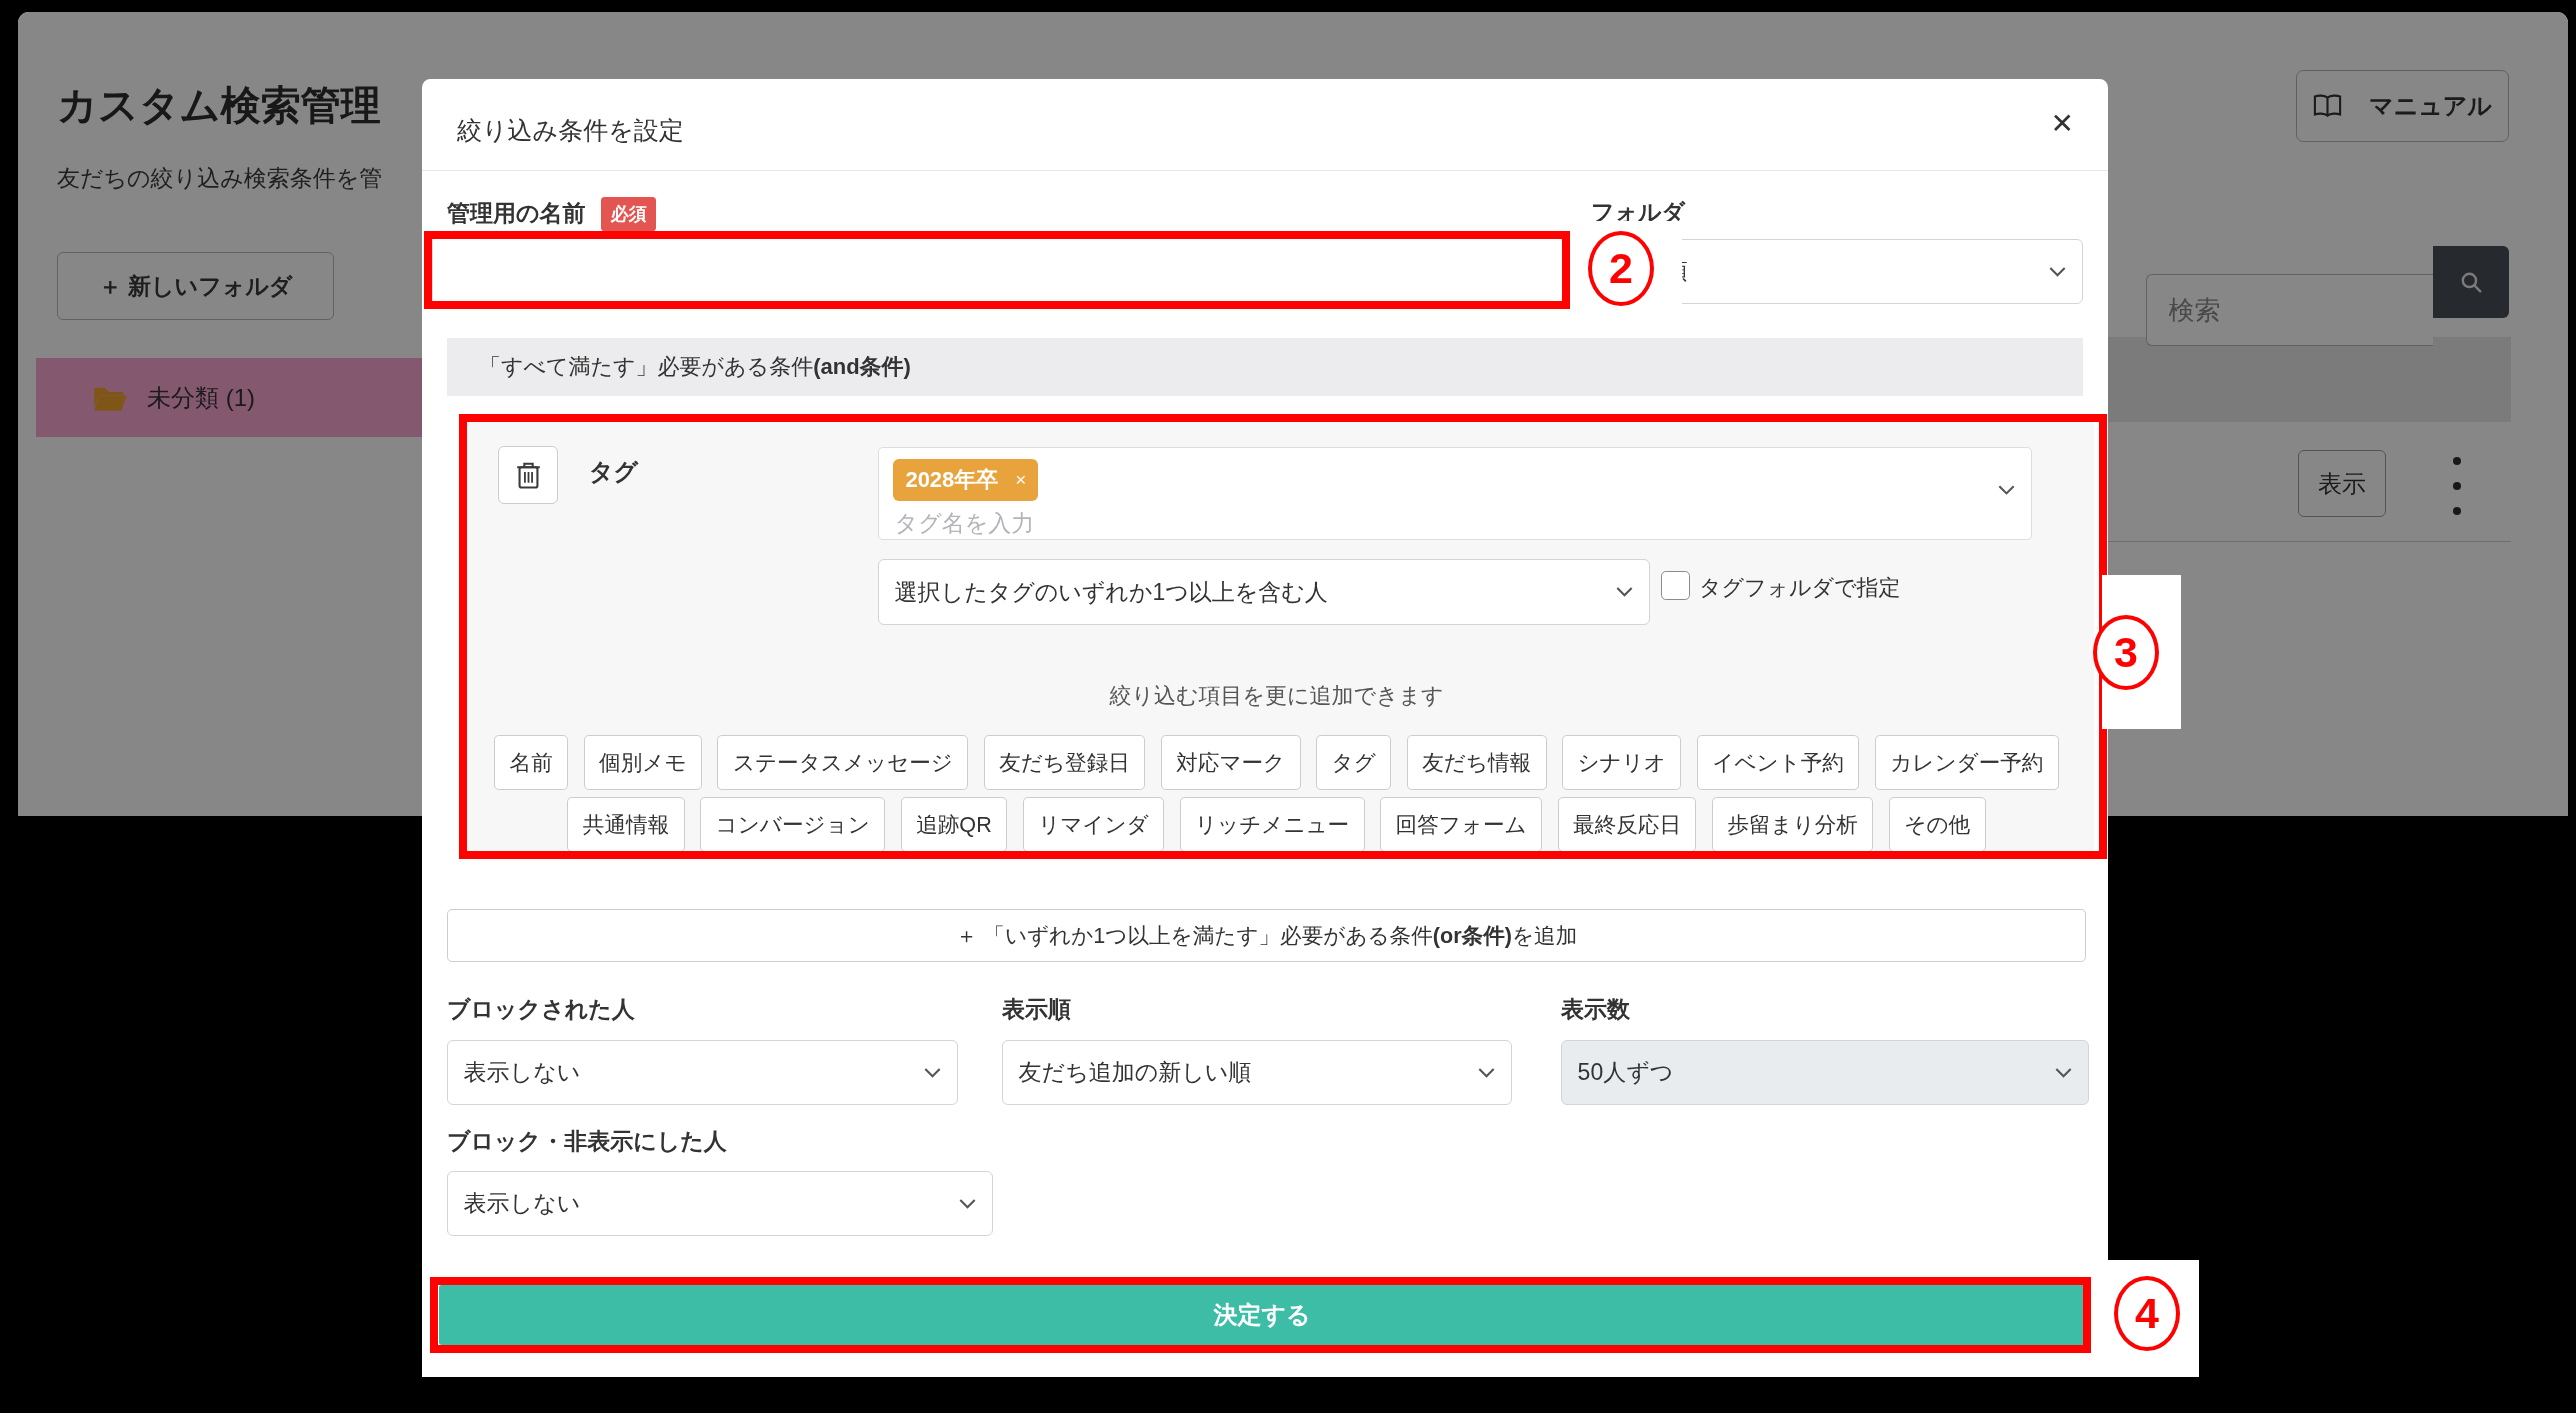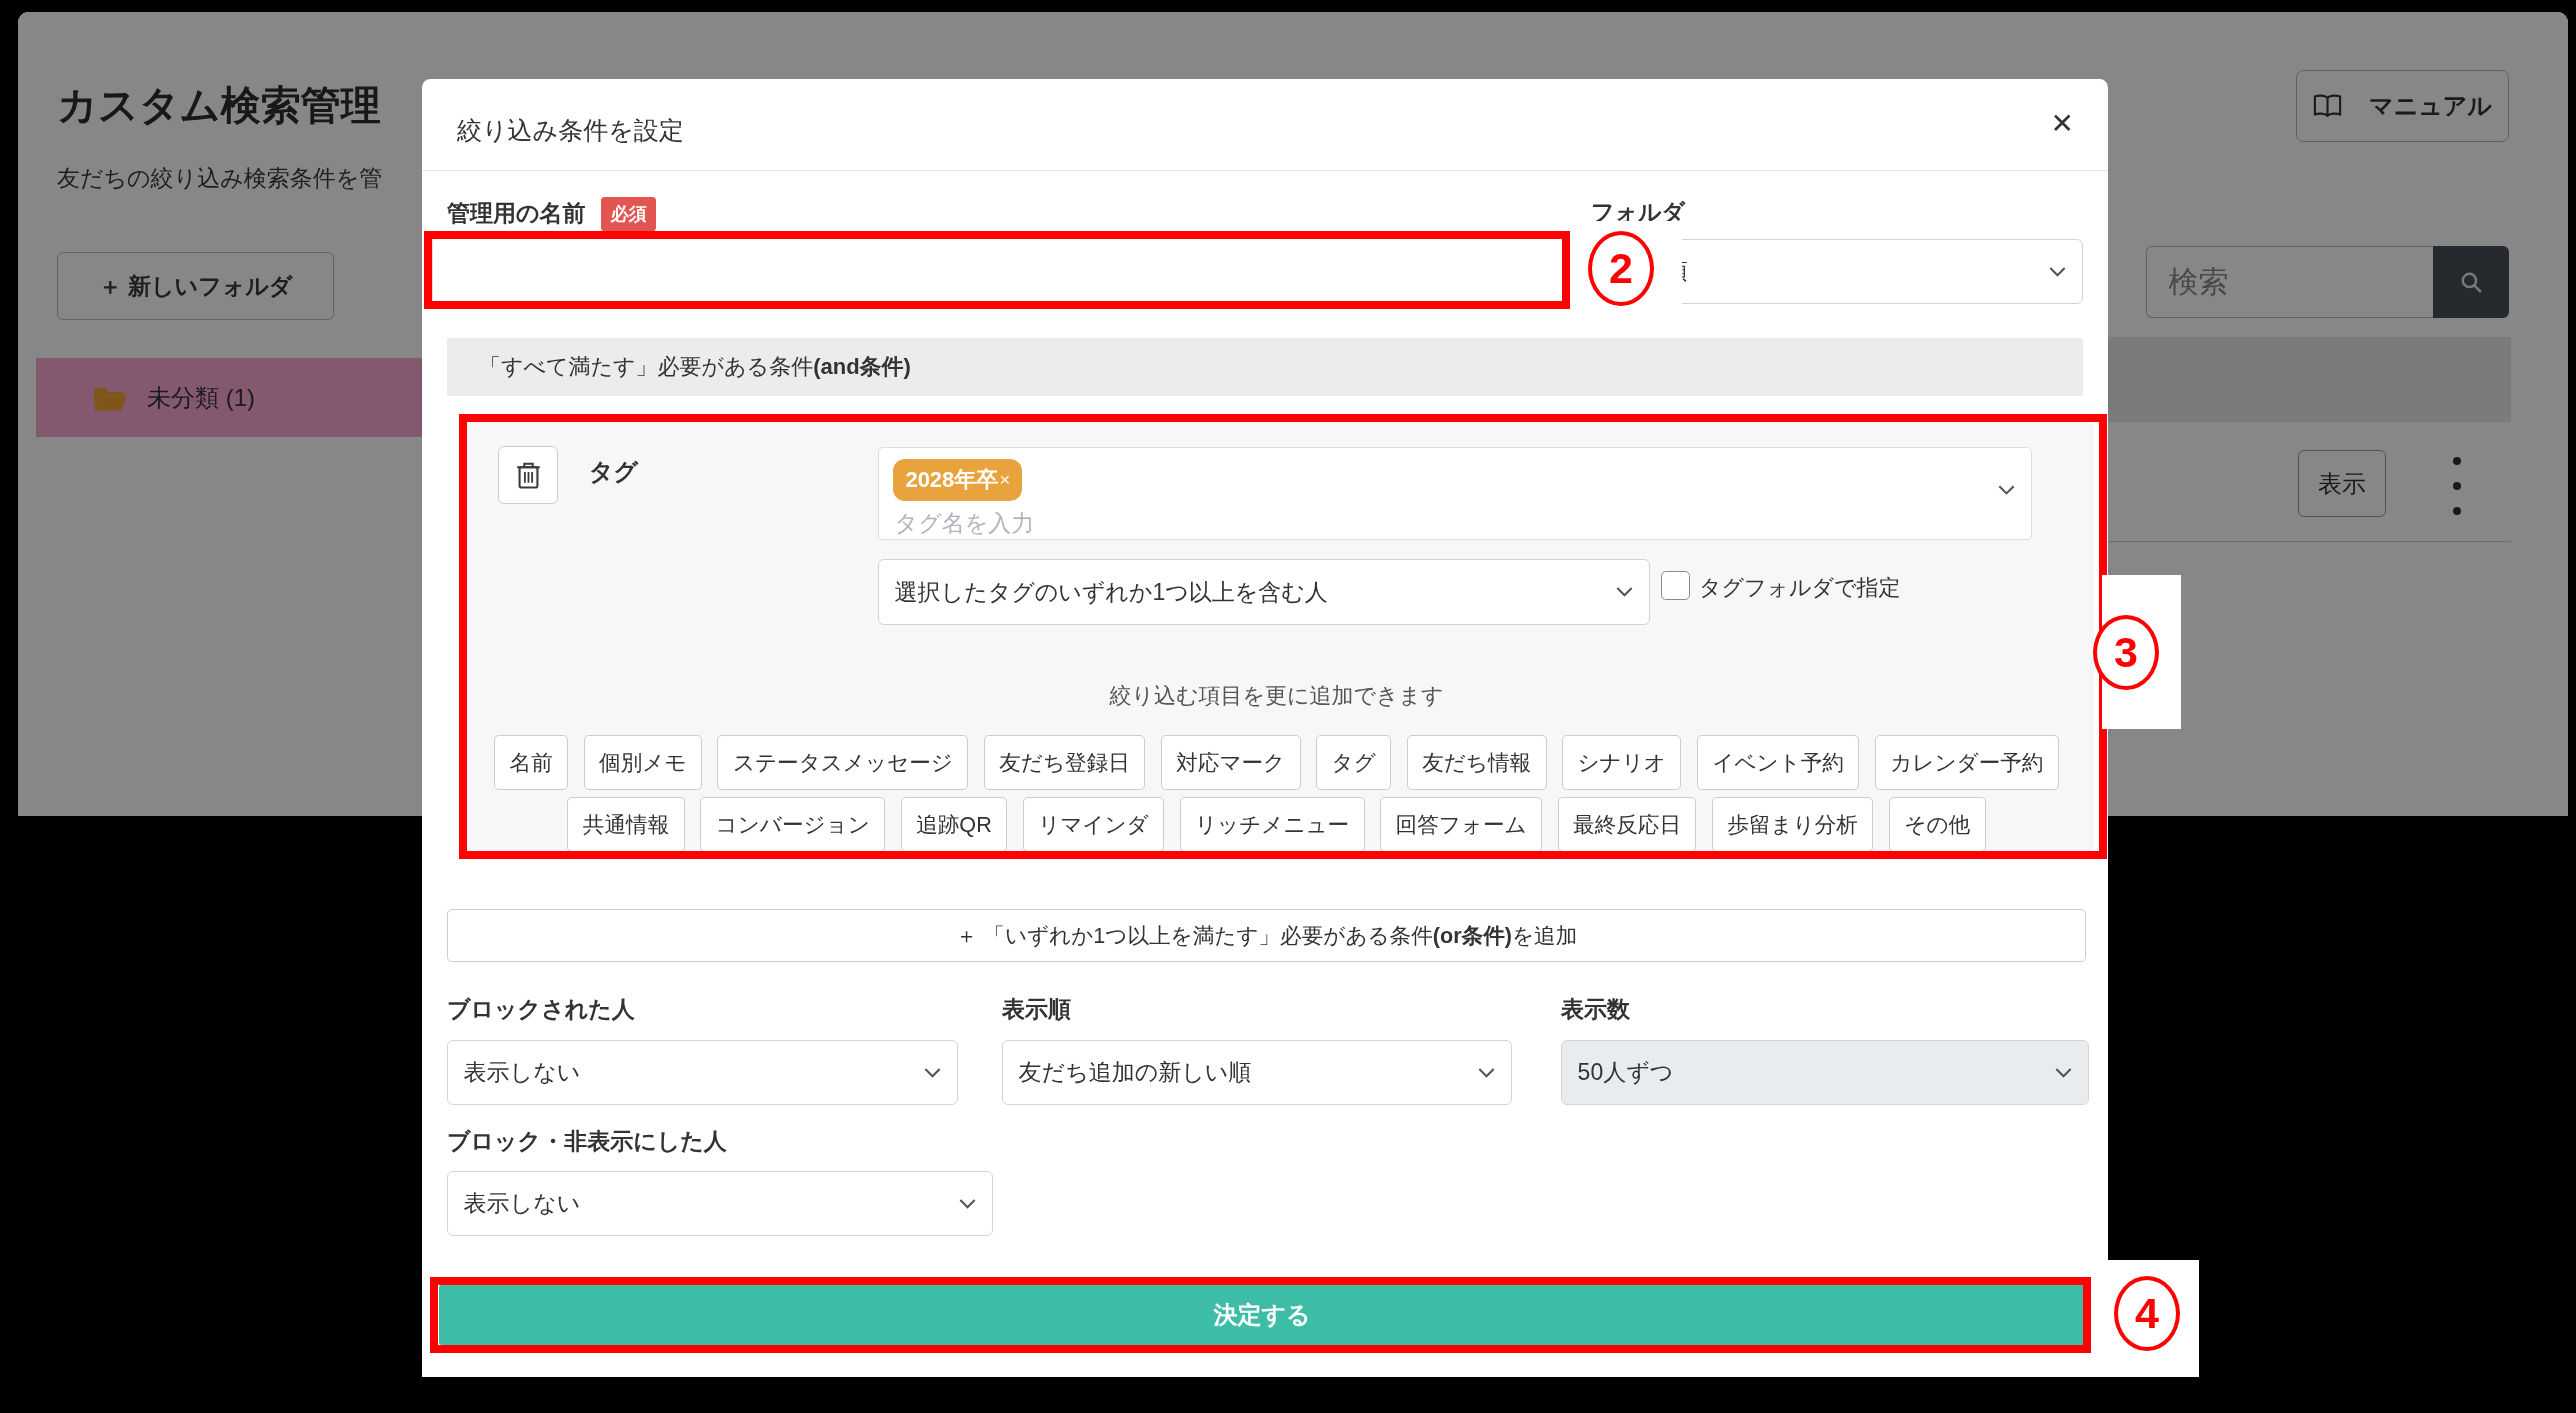--- a/index.html
+++ b/index.html
@@ -24,21 +24,21 @@
         font-size:24px;color:#333;}
   .kebab{position:absolute;left:2434px;top:445px;width:9.6px;height:58px;display:flex;flex-direction:column;
         justify-content:space-between;align-items:center;}
   .kebab span{width:8.4px;height:8.4px;border-radius:50%;background:#2f2f2f;}
   .row-divider{position:absolute;left:751px;top:529px;width:1742px;height:1.2px;background:#cfcfcf;}
   .manual-btn{position:absolute;left:2278px;top:58px;width:213px;height:72px;background:#fff;
         border:1.2px solid #b5b5b5;border-radius:7.2px;display:flex;align-items:center;justify-content:center;
         gap:27px;font-size:24px;font-weight:bold;color:#333;}
   .search-wrap{position:absolute;left:2128px;top:234px;width:364px;height:72px;display:flex;}
   .search-input{width:287px;height:72px;border:1.2px solid #b9b9b9;border-right:none;border-radius:6px 0 0 6px;
-        font-size:30px;color:#a21caf;padding:0 0 0 21.6px;outline:none;background:#fff;}
+        font-size:26px;color:#a21caf;padding:0 0 0 21.6px;outline:none;background:#fff;margin-top:28px;}
   .search-input::placeholder{color:#8a8a8a;}
   .search-btn{width:76px;height:72px;background:#495057;border-radius:0 6px 6px 0;border:none;
         display:flex;align-items:center;justify-content:center;}
   .page-overlay{position:absolute;inset:0;background:rgba(0,0,0,0.47);border-radius:10.8px 10.8px 0 0;}
 
   
   .modal{position:absolute;left:422px;top:79px;width:1686px;height:1298px;background:#fff;
         border-radius:8.4px 8.4px 0 0;}
   .modal-title{position:absolute;left:35px;top:35px;font-size:25px;color:#333;}
   .modal-close{position:absolute;right:34px;top:31px;font-size:28px;color:#333;line-height:1;cursor:default;}
@@ -57,22 +57,22 @@
 
   .and-strip{position:absolute;left:25px;top:259px;width:1636px;height:58px;background:#ececee;
         display:flex;align-items:center;padding-left:32px;font-size:22px;color:#333;}
   .and-body{position:absolute;left:37px;top:336px;width:1635px;height:436px;background:#f7f7f8;}
 
   .trash-btn{position:absolute;left:39px;top:31px;width:60px;height:58px;background:#fff;
         border:1.2px solid #ccc;border-radius:6px;display:flex;align-items:center;justify-content:center;}
   .tag-label{position:absolute;left:130px;top:41px;font-size:24px;font-weight:bold;color:#333;}
   .tag-input{position:absolute;left:419px;top:32px;width:1154px;height:93px;background:#fff;
         border:1.2px solid #ddd;border-radius:4.8px;}
-  .tag-chip{position:absolute;left:14.4px;top:10.8px;height:42px;background:#e8a33c;border-radius:12px;
-        display:flex;align-items:center;padding:0 12px;font-size:22px;font-weight:bold;color:#fff;gap:1px;}
+  .tag-chip{position:absolute;left:14.4px;top:10.8px;height:42px;background:#e8a33c;border-radius:6px;
+        display:flex;align-items:center;padding:0 12px;font-size:22px;font-weight:bold;color:#fff;gap:17px;}
   .tag-chip .x{font-weight:normal;font-size:19px;opacity:.95;}
   .tag-ph{position:absolute;left:15.6px;top:60px;font-size:23px;color:#b3b3bb;}
   .tag-chev{position:absolute;right:15.6px;top:37px;}
 
   .cb{position:absolute;left:1202px;top:156px;width:29px;height:29px;border:1.8px solid #8a8a92;
         border-radius:4.8px;background:#fff;}
   .cb-label{position:absolute;left:1240px;top:158px;font-size:22px;color:#333;}
 
   .add-note{position:absolute;left:0;top:266px;width:100%;text-align:center;font-size:22px;color:#555;}
   .btn-row{position:absolute;left:0;width:100%;display:flex;justify-content:center;gap:15.6px;}

